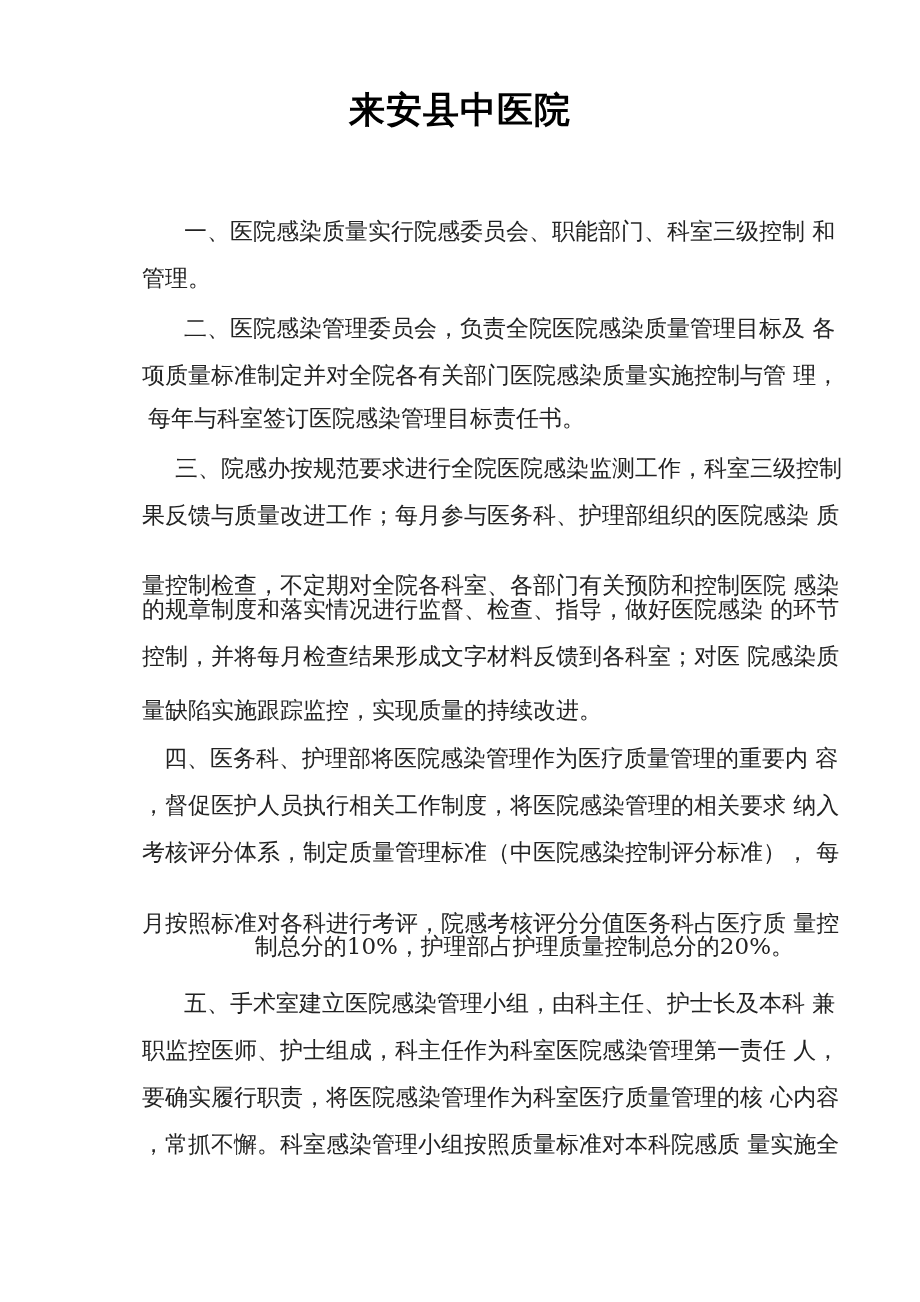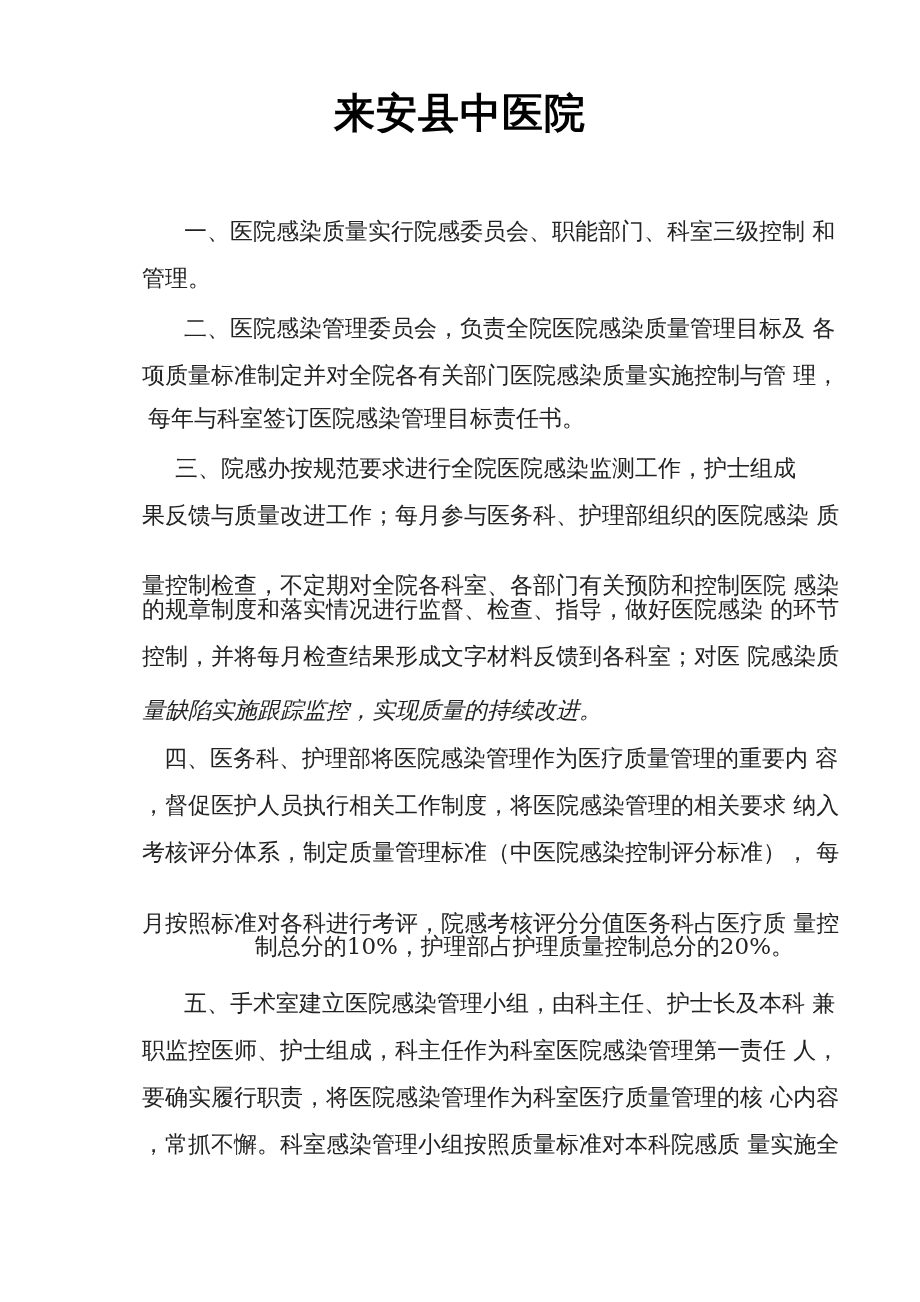--- a/index.html
+++ b/index.html
@@ -1,21 +1,21 @@
 <!DOCTYPE html>
 <html><head>
 <meta charset="utf-8">
 <style>
   html, body { margin: 0; padding: 0; background: #ffffff; }
   body { width: 920px; height: 1302px; position: relative; overflow: hidden; }
   .page { position: absolute; left: 0; top: 0; width: 920px; height: 1302px; background: #fff; }
   .title {
     position: absolute; left: 0; width: 920px; text-align: center;
     font-family: "DejaVu Sans", sans-serif; font-weight: bold; color: #000;
-    font-size: 41px; letter-spacing: 1px;
+    font-size: 36px; letter-spacing: 1px;
   }
   .t1 { top: 86px; }
   .t2 { top: 136px; }
   .line {
     position: absolute; left: 142px; width: 652px; white-space: nowrap;
     font-family: "DejaVu Serif", serif; font-size: 23px; color: #222;
     height: 26px; line-height: 26px;
   }
   .just { text-align: justify; text-align-last: justify; }
 </style>
@@ -23,26 +23,26 @@
 <body>
 
 <div class="page">
   <div class="title t1">来安县中医院</div>
   <div id="body-lines">
       <div class="line just" style="top: 218px; left: 184px; width: 610px;">一、医院感染质量实行院感委员会、职能部门、科室三级控制  和</div>
       <div class="line" style="top: 265px; left: 142px; width: 652px;">管理。</div>
       <div class="line just" style="top: 315px; left: 184px; width: 610px;">二、医院感染管理委员会，负责全院医院感染质量管理目标及  各</div>
       <div class="line just" style="top: 362px; left: 142px; width: 652px;">项质量标准制定并对全院各有关部门医院感染质量实施控制与管  理，</div>
       <div class="line" style="top: 405px; left: 148px; width: 652px;">每年与科室签订医院感染管理目标责任书。</div>
-      <div class="line just" style="top: 455px; left: 175px; width: 619px;">三、院感办按规范要求进行全院医院感染监测工作，护士组成</div>
+      <div class="line just" style="top: 455px; left: 175px; width: 619px;">三、院感办按规范要求进行全院医院感染监测工作，科室三级控制</div>
       <div class="line just" style="top: 502px; left: 142px; width: 652px;">果反馈与质量改进工作；每月参与医务科、护理部组织的医院感染  质</div>
       <div class="line just" style="top: 572px; left: 142px; width: 652px;">量控制检查，不定期对全院各科室、各部门有关预防和控制医院  感染</div>
       <div class="line just" style="top: 596px; left: 142px; width: 652px;">的规章制度和落实情况进行监督、检查、指导，做好医院感染  的环节</div>
       <div class="line just" style="top: 643px; left: 142px; width: 652px;">控制，并将每月检查结果形成文字材料反馈到各科室；对医  院感染质</div>
-      <div class="line" style="top: 697px; left: 142px; width: 652px; font-style: italic;">量缺陷实施跟踪监控，实现质量的持续改进。</div>
+      <div class="line" style="top: 697px; left: 142px; width: 652px;">量缺陷实施跟踪监控，实现质量的持续改进。</div>
       <div class="line just" style="top: 745px; left: 164px; width: 630px;">四、医务科、护理部将医院感染管理作为医疗质量管理的重要内  容</div>
       <div class="line just" style="top: 792px; left: 142px; width: 652px;">，督促医护人员执行相关工作制度，将医院感染管理的相关要求  纳入</div>
       <div class="line just" style="top: 839px; left: 142px; width: 652px;">考核评分体系，制定质量管理标准（中医院感染控制评分标准），  每</div>
       <div class="line just" style="top: 910px; left: 142px; width: 652px;">月按照标准对各科进行考评，院感考核评分分值医务科占医疗质  量控</div>
       <div class="line" style="top: 933px; left: 142px; width: 652px; text-align: right;">制总分的10%，护理部占护理质量控制总分的20%。</div>
       <div class="line just" style="top: 990px; left: 184px; width: 610px;">五、手术室建立医院感染管理小组，由科主任、护士长及本科  兼</div>
       <div class="line just" style="top: 1037px; left: 142px; width: 652px;">职监控医师、护士组成，科主任作为科室医院感染管理第一责任  人，</div>
       <div class="line just" style="top: 1084px; left: 142px; width: 652px;">要确实履行职责，将医院感染管理作为科室医疗质量管理的核  心内容</div>
       <div class="line just" style="top: 1131px; left: 142px; width: 652px;">，常抓不懈。科室感染管理小组按照质量标准对本科院感质  量实施全</div>
     </div>

